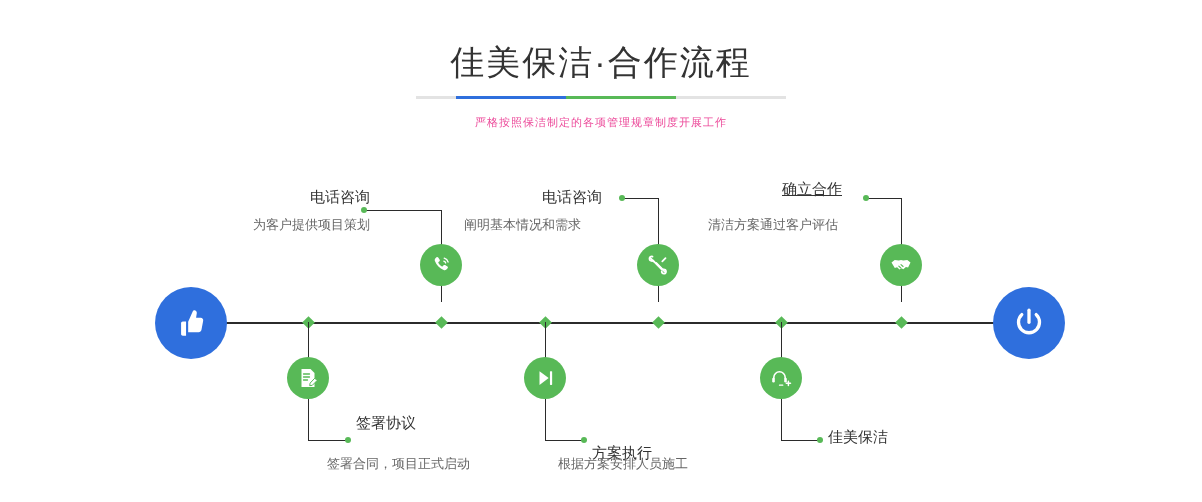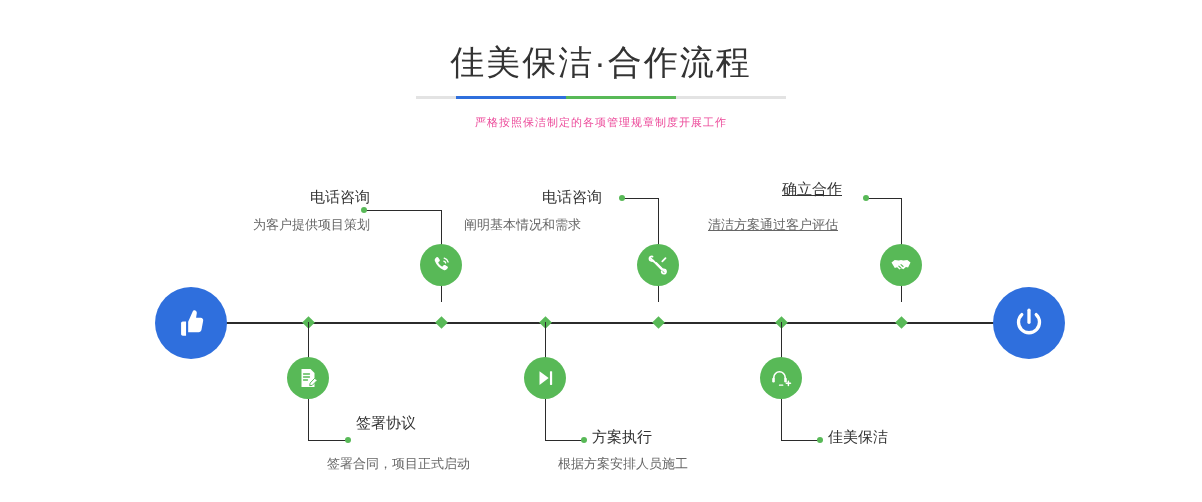--- a/index.html
+++ b/index.html
@@ -178,37 +178,37 @@
   <div class="hline" style="left:545px;top:440px;width:38px;"></div>
   <div class="dot" style="left:581px;top:437px;"></div>
   <div class="icon-circle" style="left:524px;top:357px;">
     <span>
       <svg width="22" height="22" viewBox="0 0 24 24" fill="#ffffff">
         <path d="M6 4.5L16 12 6 19.5z"></path>
         <rect x="17.4" y="4.5" width="2.4" height="15" rx="0.6"></rect>
       </svg>
     </span>
   </div>
-  <div class="lbl-title" style="left:592px;top:428px;">方案执行</div>
+  <div class="lbl-title" style="left:592px;top:444px;">方案执行</div>
   <div class="lbl-desc" style="left:558px;top:455px;">根据方案安排人员施工</div>
 
   <div class="diamond" style="left:897px;"></div>
   <div class="vline" style="left:901px;top:198px;height:104px;"></div>
   <div class="hline" style="left:866px;top:198px;width:36px;"></div>
   <div class="dot" style="left:863px;top:195px;"></div>
   <div class="icon-circle" style="left:880px;top:244px;">
     <span>
       <svg width="24" height="24" viewBox="0 0 24 24" fill="#ffffff">
         <path d="M2.5 9.5l3.2-2.6 4.1.6 2.2-.6 2.3.6 4-.6 3.2 2.6-2.4 5-2.2-.6-2.6 2.4-1.8-1-2 1.2-2.4-2.2-2.3.7-3.3-5.5z"></path>
         <path d="M9.8 13.2l2 1.8M12 11.6l2.1 1.9" stroke="#58b957" stroke-width="1.1" stroke-linecap="round"></path>
       </svg>
     </span>
   </div>
   <div class="lbl-title" style="left:782px;top:180px;text-decoration:underline;">确立合作</div>
-  <div class="lbl-desc" style="left:708px;top:216px;text-decoration:underline;">清洁方案通过客户评估</div>
+  <div class="lbl-desc" style="left:708px;top:216px;">清洁方案通过客户评估</div>
 
   <div class="diamond" style="left:777px;"></div>
   <div class="vline" style="left:781px;top:322px;height:118px;"></div>
   <div class="hline" style="left:781px;top:440px;width:38px;"></div>
   <div class="dot" style="left:817px;top:437px;"></div>
   <div class="icon-circle" style="left:760px;top:357px;">
     <span>
       <svg width="24" height="24" viewBox="0 0 24 24" fill="#ffffff">
         <path d="M4 11.5a6.5 6.5 0 0 1 13 0v1.2h-1.6v-1.2a4.9 4.9 0 0 0-9.8 0v1.2H4v-1.2z"></path>
         <rect x="3.2" y="11.8" width="2.6" height="4.6" rx="1.2"></rect>

